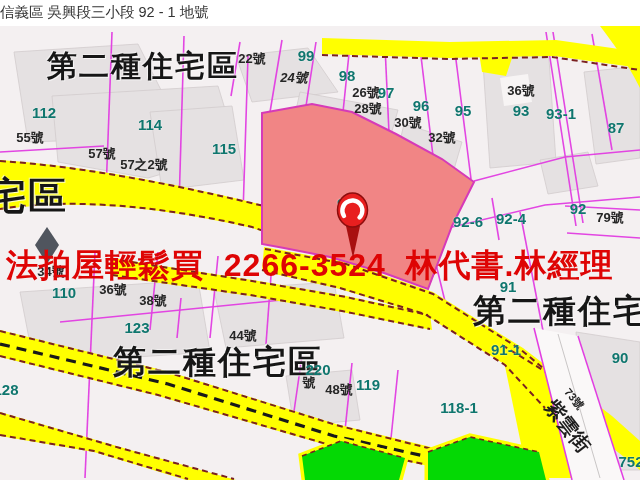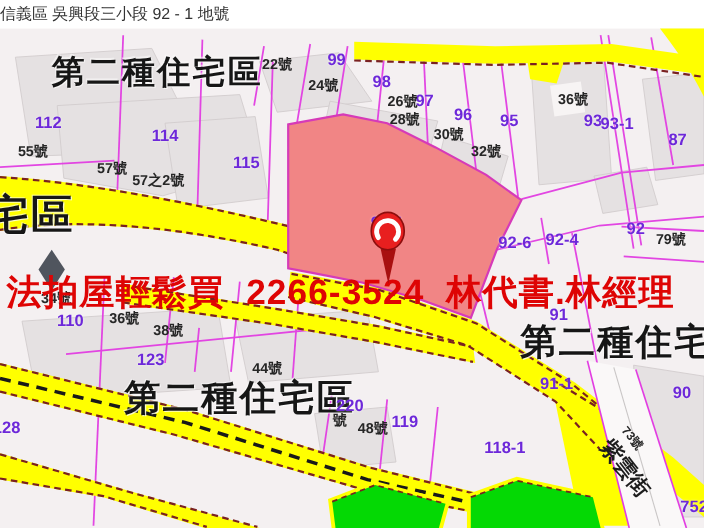--- a/index.html
+++ b/index.html
@@ -3,21 +3,21 @@
 <meta charset="utf-8">
 <style>
   html,body{margin:0;padding:0;background:#fff;}
   #stage{position:relative;width:640px;height:480px;overflow:hidden;background:#fff;
          font-family:"Liberation Sans","DejaVu Sans",sans-serif;}
   #map-title{position:absolute;left:0px;top:3px;font-size:14.5px;color:#333;letter-spacing:0px;white-space:pre;z-index:9;}
   #map-svg{position:absolute;left:0;top:0;z-index:1;}
   #labels{position:absolute;left:0;top:0;width:640px;height:480px;z-index:5;}
   .lbl{position:absolute;transform:translate(-50%,-50%);white-space:nowrap;line-height:1;}
   .zone{color:#161616;font-weight:900;letter-spacing:2px;text-shadow:1px 1px 0 rgba(250,250,250,.8),-1px -1px 0 rgba(250,250,250,.6);}
-  .parcel{color:#6d28d9;font-weight:700;font-size:15px;text-shadow:0 0 2px rgba(255,255,255,.7);}
+  .parcel{color:#0f766e;font-weight:700;font-size:15px;text-shadow:0 0 2px rgba(255,255,255,.7);}
   .house{color:#262626;font-weight:700;font-size:13px;}
   .street{color:#1d1d1d;font-weight:700;}
   #banner{position:absolute;left:6px;top:216px;font-size:32px;font-weight:900;white-space:pre;z-index:7;letter-spacing:1px;}
   #marker-svg{position:absolute;left:0;top:0;z-index:8;}
 </style>
 </head>
 <body>
 
 <div id="stage">
 
@@ -129,42 +129,42 @@
   <div id="labels">
       <div class="lbl zone" style="left: 143px; top: 66px; font-size: 30px;">第二種住宅區</div>
       <div class="lbl zone" style="left: 28px; top: 196px; font-size: 38px;">宅區</div>
       <div class="lbl zone" style="left: 218px; top: 361px; font-size: 33px;">第二種住宅區</div>
       <div class="lbl zone" style="left: 578px; top: 310px; font-size: 33px;">第二種住宅區</div>
       <div class="lbl parcel" style="left: 306px; top: 55px;">99</div>
       <div class="lbl parcel" style="left: 347px; top: 75px;">98</div>
       <div class="lbl parcel" style="left: 386px; top: 92px;">97</div>
       <div class="lbl parcel" style="left: 421px; top: 105px;">96</div>
       <div class="lbl parcel" style="left: 463px; top: 110px;">95</div>
-      <div class="lbl parcel" style="left: 539px; top: 110px;">93</div>
+      <div class="lbl parcel" style="left: 521px; top: 110px;">93</div>
       <div class="lbl parcel" style="left: 561px; top: 113px;">93-1</div>
       <div class="lbl parcel" style="left: 616px; top: 127px;">87</div>
       <div class="lbl parcel" style="left: 44px; top: 112px;">112</div>
       <div class="lbl parcel" style="left: 150px; top: 124px;">114</div>
       <div class="lbl parcel" style="left: 224px; top: 148px;">115</div>
       <div class="lbl parcel" style="left: 352px; top: 203px;">92-1</div>
       <div class="lbl parcel" style="left: 468px; top: 221px;">92-6</div>
       <div class="lbl parcel" style="left: 511px; top: 218px;">92-4</div>
       <div class="lbl parcel" style="left: 578px; top: 208px;">92</div>
       <div class="lbl parcel" style="left: 508px; top: 286px;">91</div>
       <div class="lbl parcel" style="left: 506px; top: 349px;">91-1</div>
       <div class="lbl parcel" style="left: 620px; top: 357px;">90</div>
       <div class="lbl parcel" style="left: 6px; top: 389px;">128</div>
       <div class="lbl parcel" style="left: 64px; top: 292px;">110</div>
       <div class="lbl parcel" style="left: 137px; top: 327px;">123</div>
       <div class="lbl parcel" style="left: 318px; top: 369px;">220</div>
       <div class="lbl parcel" style="left: 368px; top: 384px;">119</div>
       <div class="lbl parcel" style="left: 459px; top: 407px;">118-1</div>
       <div class="lbl parcel" style="left: 631px; top: 461px;">752</div>
       <div class="lbl house" style="left: 252px; top: 58px;">22號</div>
-      <div class="lbl house" style="left: 294px; top: 77px;">24號</div>
+      <div class="lbl house" style="left: 294px; top: 77px; font-style: italic;">24號</div>
       <div class="lbl house" style="left: 333px; top: 92px; margin-left: 33px;">26號</div>
       <div class="lbl house" style="left: 368px; top: 108px;">28號</div>
       <div class="lbl house" style="left: 408px; top: 122px;">30號</div>
       <div class="lbl house" style="left: 442px; top: 137px;">32號</div>
       <div class="lbl house" style="left: 521px; top: 90px;">36號</div>
       <div class="lbl house" style="left: 30px; top: 137px;">55號</div>
       <div class="lbl house" style="left: 102px; top: 153px;">57號</div>
       <div class="lbl house" style="left: 144px; top: 164px;">57之2號</div>
       <div class="lbl house" style="left: 51px; top: 271px;">34號</div>
       <div class="lbl house" style="left: 113px; top: 289px;">36號</div>

